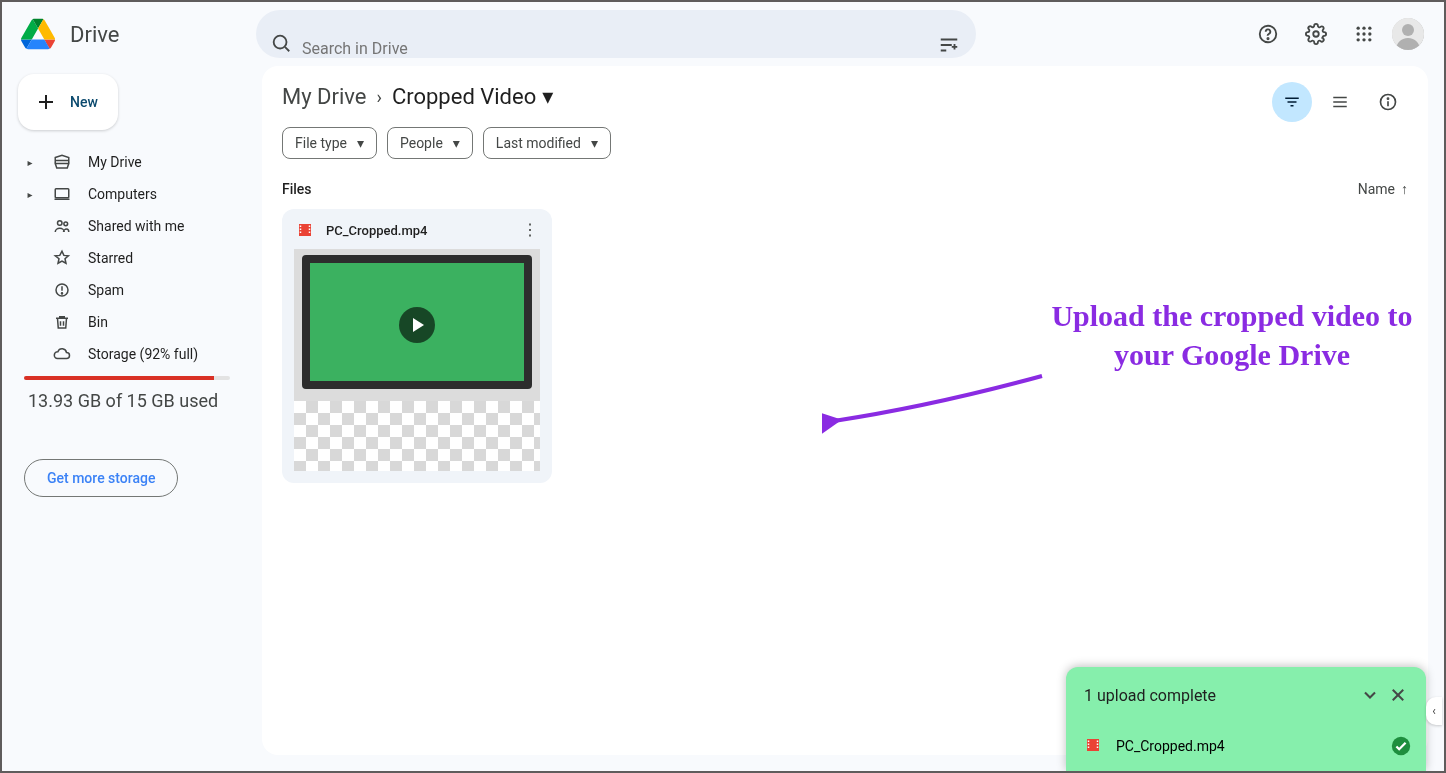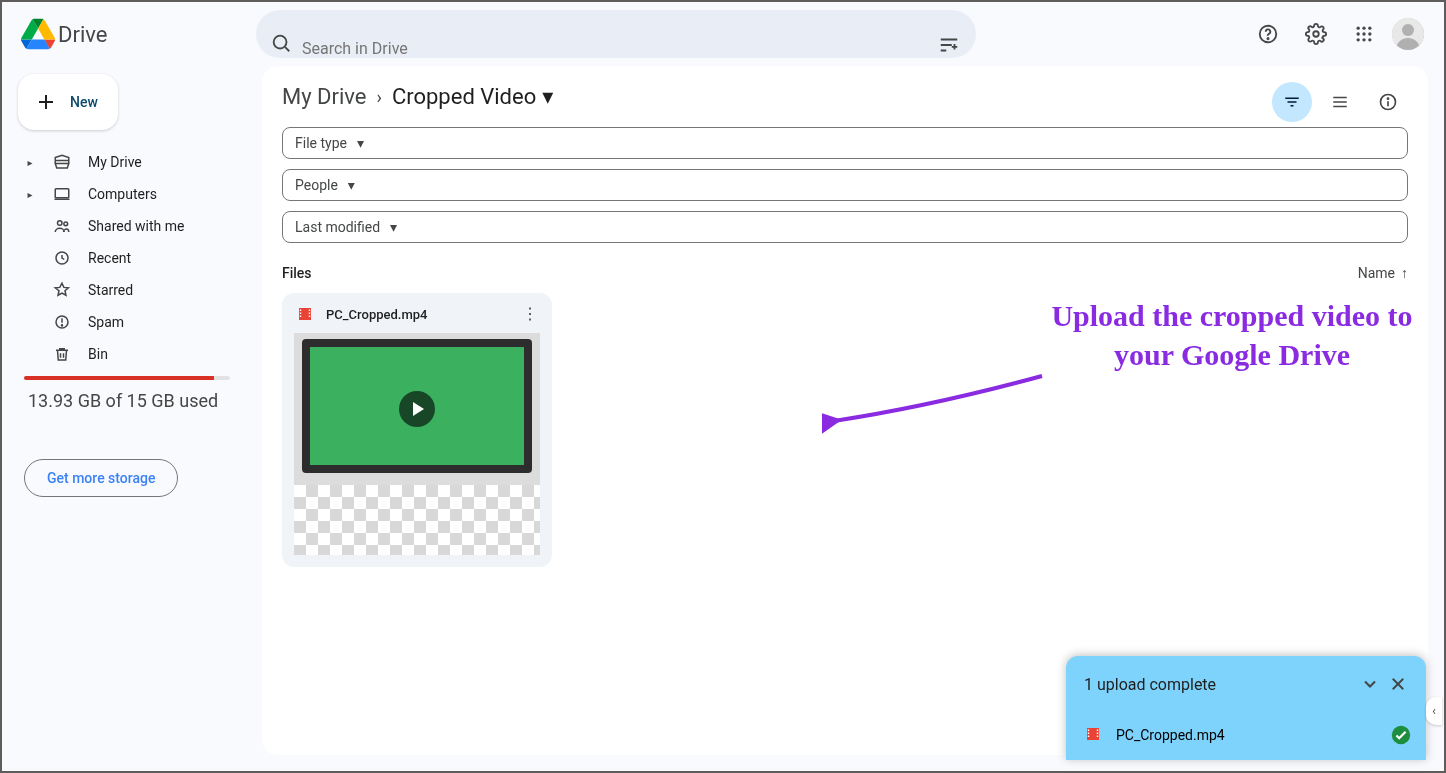--- a/index.html
+++ b/index.html
@@ -1,20 +1,20 @@
 <!DOCTYPE html>
 <html><head>
 <meta charset="utf-8">
 <style>
 * { box-sizing: border-box; margin: 0; padding: 0; font-family: "Google Sans", Roboto, Arial, sans-serif; }
 body { background: #f8fafd; width: 1446px; height: 773px; overflow: hidden; border: 2px solid #5f5c5c; position: relative; }
 
 
 .header { display: flex; align-items: center; height: 64px; padding: 0 16px; gap: 8px; }
-.logo-area { display: flex; align-items: center; gap: 0; width: 230px; cursor: pointer; }
+.logo-area { display: flex; align-items: center; gap: 12px; width: 230px; cursor: pointer; }
 .logo-icon { width: 40px; height: 40px; display: flex; align-items: center; justify-content: center; }
 .logo-text { font-size: 22px; color: #444746; }
 .search-bar { flex: 1; max-width: 720px; height: 48px; background: #e9eef6; border-radius: 24px; display: flex; align-items: flex-end; padding: 0 14px; gap: 10px; }
 .search-bar input { border: none; background: transparent; flex: 1; font-size: 16px; color: #444746; outline: none; }
 .search-tune { width: 24px; height: 24px; color: #444746; }
 .header-right { display: flex; align-items: center; gap: 8px; margin-left: auto; padding-right: 4px; }
 .hdr-btn { width: 40px; height: 40px; border-radius: 50%; display: flex; align-items: center; justify-content: center; cursor: pointer; color: #444746; }
 .avatar { width: 32px; height: 32px; border-radius: 50%; background: linear-gradient(135deg,#d8d8d8,#a0a0a0); overflow: hidden; }
 .avatar svg { width: 100%; height: 100%; }
 
@@ -33,21 +33,21 @@
 
 .main { position: absolute; left: 260px; right: 16px; top: 64px; bottom: 16px; background: #fff; border-radius: 16px; padding: 18px 20px; overflow: hidden; }
 .crumbs { display: flex; align-items: center; gap: 10px; }
 .crumb { font-size: 22px; color: #444746; cursor: pointer; }
 .crumb.active { color: #1f1f1f; display: flex; align-items: flex-end; gap: 6px; }
 .crumb-sep { color: #444746; font-size: 18px; }
 .view-tools { position: absolute; right: 20px; top: 16px; display: flex; gap: 8px; align-items: center; }
 .tool-btn { width: 40px; height: 40px; border-radius: 50%; display: flex; align-items: center; justify-content: center; cursor: pointer; color: #444746; }
 .tool-btn.active { background: #c2e7ff; color: #001d35; }
 
-.chips { display: flex; gap: 10px; margin-top: 18px; flex-direction: column; }
+.chips { display: flex; gap: 10px; margin-top: 18px; }
 .chip { display: flex; align-items: center; gap: 10px; border: 1px solid #747775; border-radius: 8px; height: 32px; padding: 0 12px; font-size: 14px; color: #444746; cursor: pointer; }
 
 .section-hdr { display: flex; align-items: flex-start; justify-content: space-between; margin-top: 22px; font-size: 14px; font-weight: 500; color: #1f1f1f; }
 .sort { display: flex; align-items: center; gap: 6px; font-weight: 400; cursor: pointer; color: #444746; margin-left: 47px; }
 
 .file-grid { margin-top: 12px; }
 .file-card { width: 270px; background: #f0f4f9; border-radius: 12px; padding: 12px 0 0 0; overflow: hidden; }
 .file-header { display: flex; align-items: center; gap: 12px; padding: 0 10px 10px 14px; }
 .file-icon { width: 18px; height: 18px; }
 .file-name { flex: 1; font-size: 13px; color: #1f1f1f; font-weight: 500; white-space: nowrap; overflow: hidden; text-overflow: ellipsis; }
@@ -65,21 +65,21 @@
   background-position: 0 0, 0 12px, 12px -12px, -12px 0;
   background-color: #fff;
 }
 
 
 .annotation { position: absolute; left: 560px; top: 230px; pointer-events: none; }
 .anno-text { font-family: "Comic Sans MS","Segoe Script",cursive; font-size: 30px; line-height: 1.3; color: #8a2be2; font-weight: 600; text-align: center; position: absolute; left: 220px; top: 0; width: 380px; }
 .anno-arrow { position: absolute; left: 0; top: 70px; }
 
 
-.toast { position: absolute; right: 18px; bottom: 11px; width: 360px; background: #7dd3fc; border-radius: 12px 12px 0 0; box-shadow: 0 -1px 10px rgba(0,0,0,.25); }
+.toast { position: absolute; right: 18px; bottom: 0; width: 360px; background: #86efac; border-radius: 12px 12px 0 0; box-shadow: 0 -1px 10px rgba(0,0,0,.25); }
 .toast-hdr { display: flex; align-items: center; padding: 14px 14px 14px 18px; font-size: 16px; color: #1f1f1f; }
 .toast-hdr .sp { flex: 1; }
 .toast-hdr .tbtn { width: 28px; height: 28px; display: flex; align-items: center; justify-content: center; cursor: pointer; color: #444746; }
 .toast-row { display: flex; align-items: center; gap: 14px; padding: 12px 14px 14px 18px; font-size: 14px; }
 .check { width: 22px; height: 22px; margin-left: auto; }
 
 
 .peek { position: absolute; right: 2px; bottom: 46px; width: 16px; height: 28px; background: #fff; border-radius: 10px 0 0 10px; box-shadow: 0 1px 3px rgba(0,0,0,.2); display: flex; align-items: center; justify-content: center; font-size: 12px; color: #444; }
 </style>
 </head>
@@ -188,30 +188,20 @@
             <circle cx="17" cy="9" r="2.5"></circle>
             <path d="M3 20c0-3 3-5 6-5s6 2 6 5M14 20c0-2 2-4 4-4s3 1 3 4"></path>
           </svg>
         </span>
         <span>Shared with me</span>
       </li>
     <li>
         <span class="exp"></span>
         <span class="nav-icon">
           <svg width="18" height="18" viewBox="0 0 24 24" fill="none" stroke="#444746" stroke-width="2">
-            <circle cx="12" cy="12" r="8"></circle>
-            <path d="M12 8v4l3 2"></path>
-          </svg>
-        </span>
-        <span>Recent</span>
-      </li>
-    <li>
-        <span class="exp"></span>
-        <span class="nav-icon">
-          <svg width="18" height="18" viewBox="0 0 24 24" fill="none" stroke="#444746" stroke-width="2">
             <path d="M12 3l2.5 5.5 6 .5-4.5 4 1.3 6-5.3-3-5.3 3 1.3-6L3 9l6-.5z"></path>
           </svg>
         </span>
         <span>Starred</span>
       </li>
     <li>
         <span class="exp"></span>
         <span class="nav-icon">
           <svg width="18" height="18" viewBox="0 0 24 24" fill="none" stroke="#444746" stroke-width="2">
             <circle cx="12" cy="12" r="8"></circle>
@@ -222,20 +212,29 @@
         <span>Spam</span>
       </li>
     <li>
         <span class="exp"></span>
         <span class="nav-icon">
           <svg width="18" height="18" viewBox="0 0 24 24" fill="none" stroke="#444746" stroke-width="2">
             <path d="M4 7h16M9 7V5h6v2M6 7l1 13h10l1-13M10 11v6M14 11v6"></path>
           </svg>
         </span>
         <span>Bin</span>
+      </li>
+    <li>
+        <span class="exp"></span>
+        <span class="nav-icon">
+          <svg width="18" height="18" viewBox="0 0 24 24" fill="none" stroke="#444746" stroke-width="2">
+            <path d="M18 18a4 4 0 0 0 0-8 6 6 0 0 0-11.5-1A4.5 4.5 0 0 0 6 18z"></path>
+          </svg>
+        </span>
+        <span>Storage (92% full)</span>
       </li>
   </ul>
   <div class="storage-bar">
       <div class="storage-fill" style="width:92%"></div>
     </div>
   <div class="storage-txt">13.93 GB of 15 GB used</div>
   <div class="more-storage">Get more storage</div>
 </div>
 
 <div class="main">

